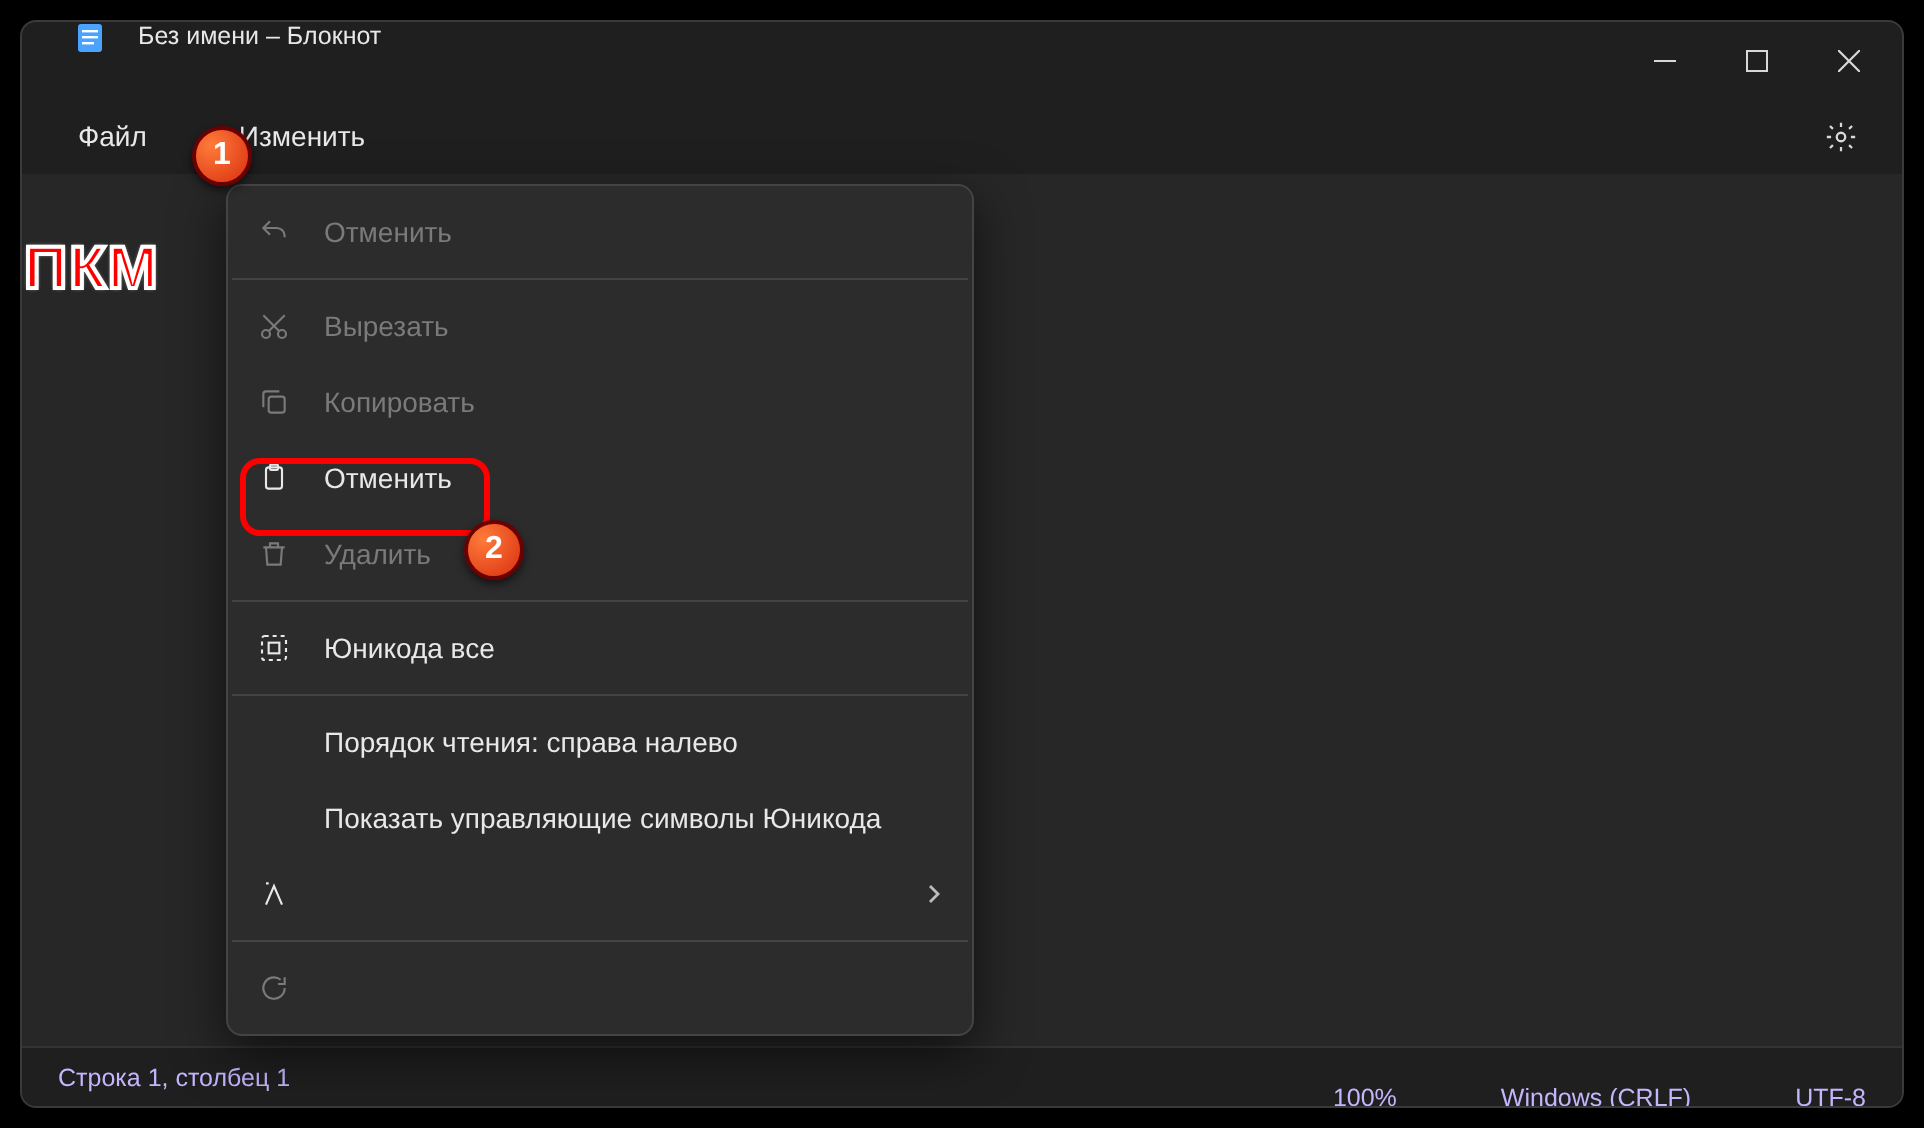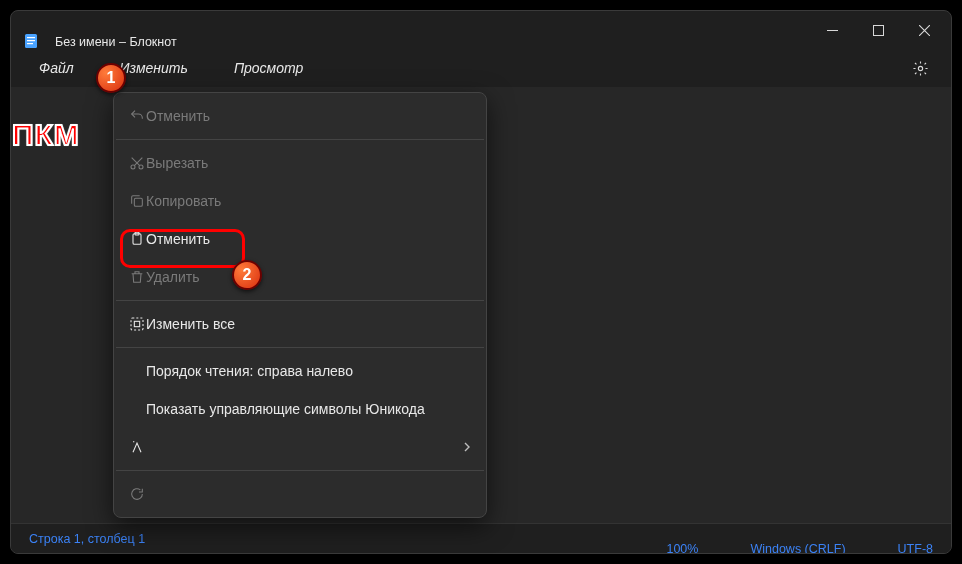--- a/index.html
+++ b/index.html
@@ -3,53 +3,53 @@
 <meta charset="utf-8">
 <style>
   * { box-sizing: border-box; margin: 0; padding: 0; font-family: "Segoe UI", sans-serif; }
   body { width: 962px; height: 564px; background: #000; overflow: hidden; }
   .window {
     position: absolute; left: 10px; top: 10px; width: 942px; height: 544px;
     background: #1f1f1f; border: 1px solid #3a3a3a; border-radius: 8px;
     display: flex; flex-direction: column; overflow: hidden;
   }
   .titlebar {
-    height: 38px; display: flex; align-items: flex-end; padding: 0 4px 0 12px;
+    height: 38px; display: flex; align-items: flex-start; padding: 0 4px 0 26px;
     color: #e8e8e8; font-size: 12.5px;
   }
   .titlebar .app-icon {
     width: 16px; height: 16px; margin-right: 16px;
     display: flex; align-items: center; justify-content: center;
   }
   .win-controls { margin-left: auto; display: flex; }
   .win-btn {
     width: 46px; height: 38px; display: flex; align-items: center; justify-content: center;
     color: #d8d8d8;
   }
   .menubar {
     height: 38px; display: flex; align-items: center; padding: 0 14px;
-    color: #e8e8e8; font-size: 14px; gap: 18px; position: relative; font-style: italic;
+    color: #e8e8e8; font-size: 14px; gap: 18px; position: relative;
   }
   .menu-item { padding: 6px 14px; border-radius: 4px; }
   .gear { margin-left: auto; padding: 6px 8px; color: #d8d8d8; }
   .editor { flex: 1; position: relative; background: #272727; }
   .statusbar {
     height: 30px; display: flex; align-items: center; padding: 0 18px;
-    color: #3b82f6; font-size: 12.5px; background: #1f1f1f;
+    color: #c4b5fd; font-size: 12.5px; background: #1f1f1f;
     border-top: 1px solid #333;
   }
   .statusbar .right { margin-left: auto; display: flex; gap: 52px; margin-top: 21px; }
   .context-menu {
     position: absolute; left: 113px; top: 92px; width: 374px;
     background: #2c2c2c; border: 1px solid #444; border-radius: 8px;
     box-shadow: 0 8px 26px rgba(0,0,0,0.6); padding: 4px 0;
     color: #e8e8e8; font-size: 14px;
   }
   .ctx-item {
-    display: flex; align-items: center; height: 38px; padding: 0 14px; gap: 0;
+    display: flex; align-items: center; height: 38px; padding: 0 14px; gap: 16px;
     position: relative;
   }
   .ctx-item.disabled { color: #7a7a7a; }
   .ctx-icon { width: 18px; height: 18px; display: flex; align-items: center; justify-content: center; flex-shrink: 0; }
   .ctx-sep { height: 1px; background: #444; margin: 4px 2px; }
   .ctx-item .arrow { margin-left: auto; color: #bdbdbd; }
   .ctx-item.no-icon .ctx-icon { visibility: hidden; }
   .highlight-red {
     position: absolute; border: 3px solid #f00; border-radius: 10px; pointer-events: none;
   }
@@ -98,21 +98,20 @@
         <svg width="11" height="11" viewBox="0 0 11 11">
             <path d="M0 0 L11 11 M11 0 L0 11" stroke="currentColor" stroke-width="1.1"></path>
           </svg>
       </div>
     </div>
   </div>
 
   <div class="menubar">
     <div class="menu-item">Файл</div>
     <div class="menu-item">Изменить</div>
-    <div class="menu-item">Просмотр</div>
     <div class="gear">
       <svg width="17" height="17" viewBox="0 0 24 24" fill="none" stroke="currentColor" stroke-width="1.6">
         <circle cx="12" cy="12" r="3"></circle>
         <path d="M12 2v3M12 19v3M4.2 4.2l2.1 2.1M17.7 17.7l2.1 2.1M2 12h3M19 12h3M4.2 19.8l2.1-2.1M17.7 6.3l2.1-2.1"></path>
       </svg>
     </div>
   </div>
 
   <div class="editor"></div>
 
@@ -175,21 +174,21 @@
     <span>Удалить</span>
   </div>
   <div class="ctx-sep"></div>
   <div class="ctx-item">
     <span class="ctx-icon">
       <svg width="16" height="16" viewBox="0 0 24 24" fill="none" stroke="currentColor" stroke-width="1.6">
           <rect x="3" y="3" width="18" height="18" rx="2" stroke-dasharray="3 3"></rect>
           <rect x="8" y="8" width="8" height="8"></rect>
         </svg>
     </span>
-    <span>Изменить все</span>
+    <span>Юникода все</span>
   </div>
   <div class="ctx-sep"></div>
   <div class="ctx-item no-icon">
     <span class="ctx-icon"></span>
     <span>Порядок чтения: справа налево</span>
   </div>
   <div class="ctx-item no-icon">
     <span class="ctx-icon"></span>
     <span>Показать управляющие символы Юникода</span>
   </div>

